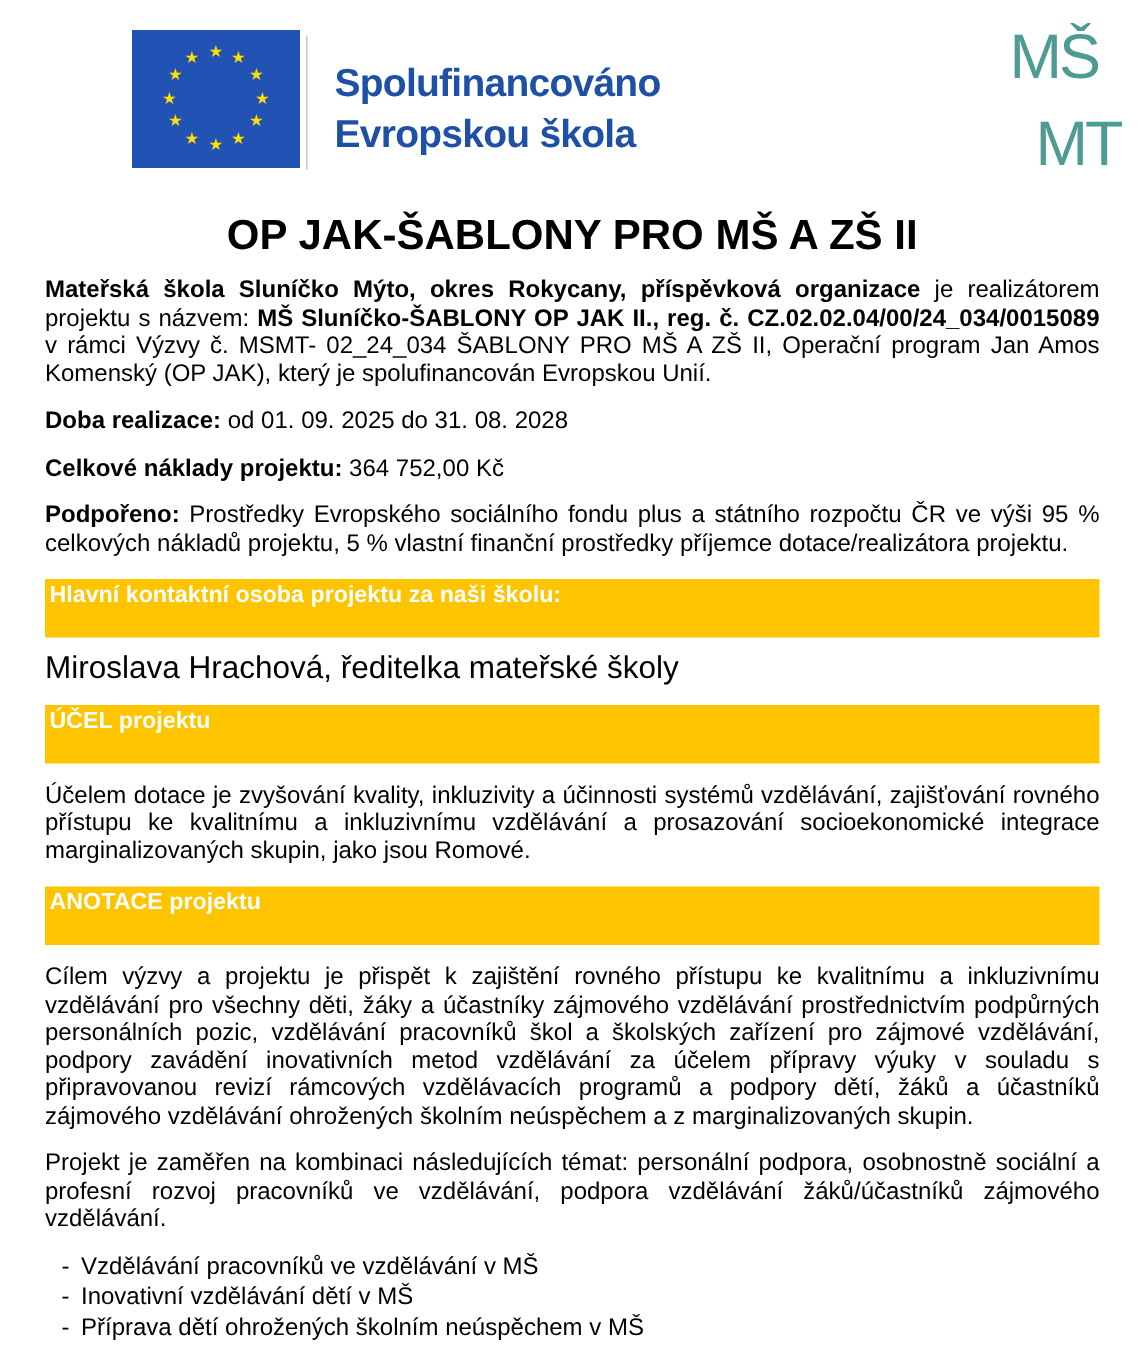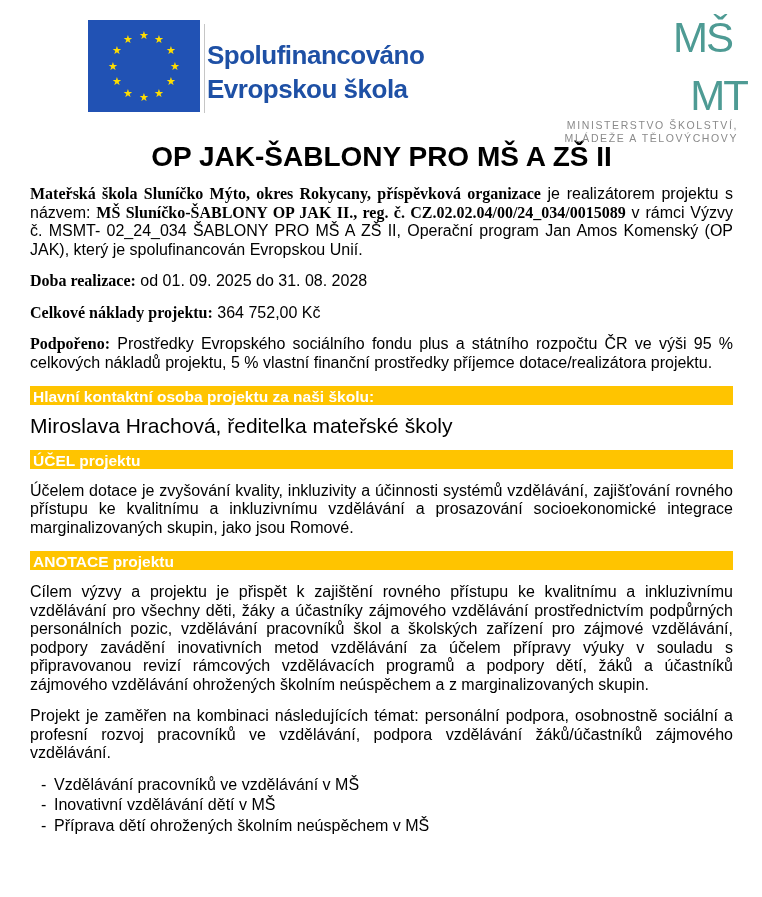--- a/index.html
+++ b/index.html
@@ -9,35 +9,35 @@
     -webkit-font-smoothing:antialiased;
   }
   .page{padding:20px 29px 0 30px;}
 
   
   .header{position:relative;height:100px;}
   .eu-flag{position:absolute;left:58px;top:0;width:112px;height:92px;background:#2152B4;}
   .star{position:absolute;width:14px;height:14px;line-height:14px;text-align:center;
         color:#FFDD00;font-size:11px;}
   .flag-divider{position:absolute;left:174px;top:4px;width:1px;height:89px;background:#C6C6C6;}
-  .eu-text{position:absolute;left:177px;top:18px;font-size:26px;line-height:34px;
+  .eu-text{position:absolute;left:193px;top:18px;font-size:26px;line-height:34px;
            font-weight:bold;color:#1E50A5;letter-spacing:-0.5px;}
   .msmt{position:absolute;left:468px;top:2px;width:240px;text-align:right;}
   .msmt-monogram{color:#4E9B94;font-size:42px;line-height:32px;font-weight:400;letter-spacing:-2px;}
   .msmt-mono-l1{transform:translateX(-6px);}
   .msmt-mono-l2{transform:translateX(9px);margin-top:26px;}
   .msmt-monogram div{display:block;}
   .msmt-caption{margin-top:7px;color:#8A8A8A;font-size:10.5px;line-height:13px;letter-spacing:1.6px;}
 
   
   .doc-title{margin:22px 0 0;text-align:center;font-size:28px;line-height:30px;font-weight:bold;}
   p.body-par{font-size:16px;line-height:18.5px;text-align:justify;margin:13px 0 0;}
-  .b{font-weight:bold;font-family:Liberation Serif, serif;}
+  .b{font-weight:bold;}
   .section-bar{margin:14px 0 0;background:#FFC400;color:#ffffff;font-weight:bold;
-               font-size:15.5px;line-height:17px;padding:2px 3px 0 3px;}
+               font-size:15.5px;line-height:17px;padding:2px 3px 20px 3px;}
   .plain-line{margin:12px 0 0;font-size:21px;line-height:18.5px;}
   .bullet-list{margin:12px 0 0;}
   .bullet{display:flex;font-size:16px;line-height:20.5px;}
   .bullet-marker{flex:0 0 24px;padding-left:11px;box-sizing:border-box;}
   .bullet-text{flex:1;}
 </style>
 </head>
 <body>
 
 <div class="page">
@@ -59,24 +59,20 @@
     </div>
     <div class="flag-divider"></div>
     <div class="eu-text">
       <div>Spolufinancováno</div>
       <div>Evropskou škola</div>
     </div>
     <div class="msmt">
       <div class="msmt-monogram">
         <div class="msmt-mono-l1">MŠ</div>
         <div class="msmt-mono-l2">MT</div>
-      </div>
-      <div class="msmt-caption">
-        <div>MINISTERSTVO ŠKOLSTVÍ,</div>
-        <div>MLÁDEŽE A TĚLOVÝCHOVY</div>
       </div>
     </div>
   </div>
 
   <h1 class="doc-title">OP JAK-ŠABLONY PRO MŠ A ZŠ II</h1>
 
   <p class="body-par"><span class="b">Mateřská škola Sluníčko Mýto, okres Rokycany, příspěvková organizace</span><span> je realizátorem projektu s názvem: </span><span class="b">MŠ Sluníčko-ŠABLONY OP JAK II., reg. č. CZ.02.02.04/00/24_034/0015089</span><span> v rámci Výzvy č. MSMT- 02_24_034 ŠABLONY PRO MŠ A ZŠ II, Operační program Jan Amos Komenský (OP JAK), který je spolufinancován Evropskou Unií.</span></p>
 
   <p class="body-par"><span class="b">Doba realizace:</span><span> od 01. 09. 2025 do 31. 08. 2028</span></p>
 

